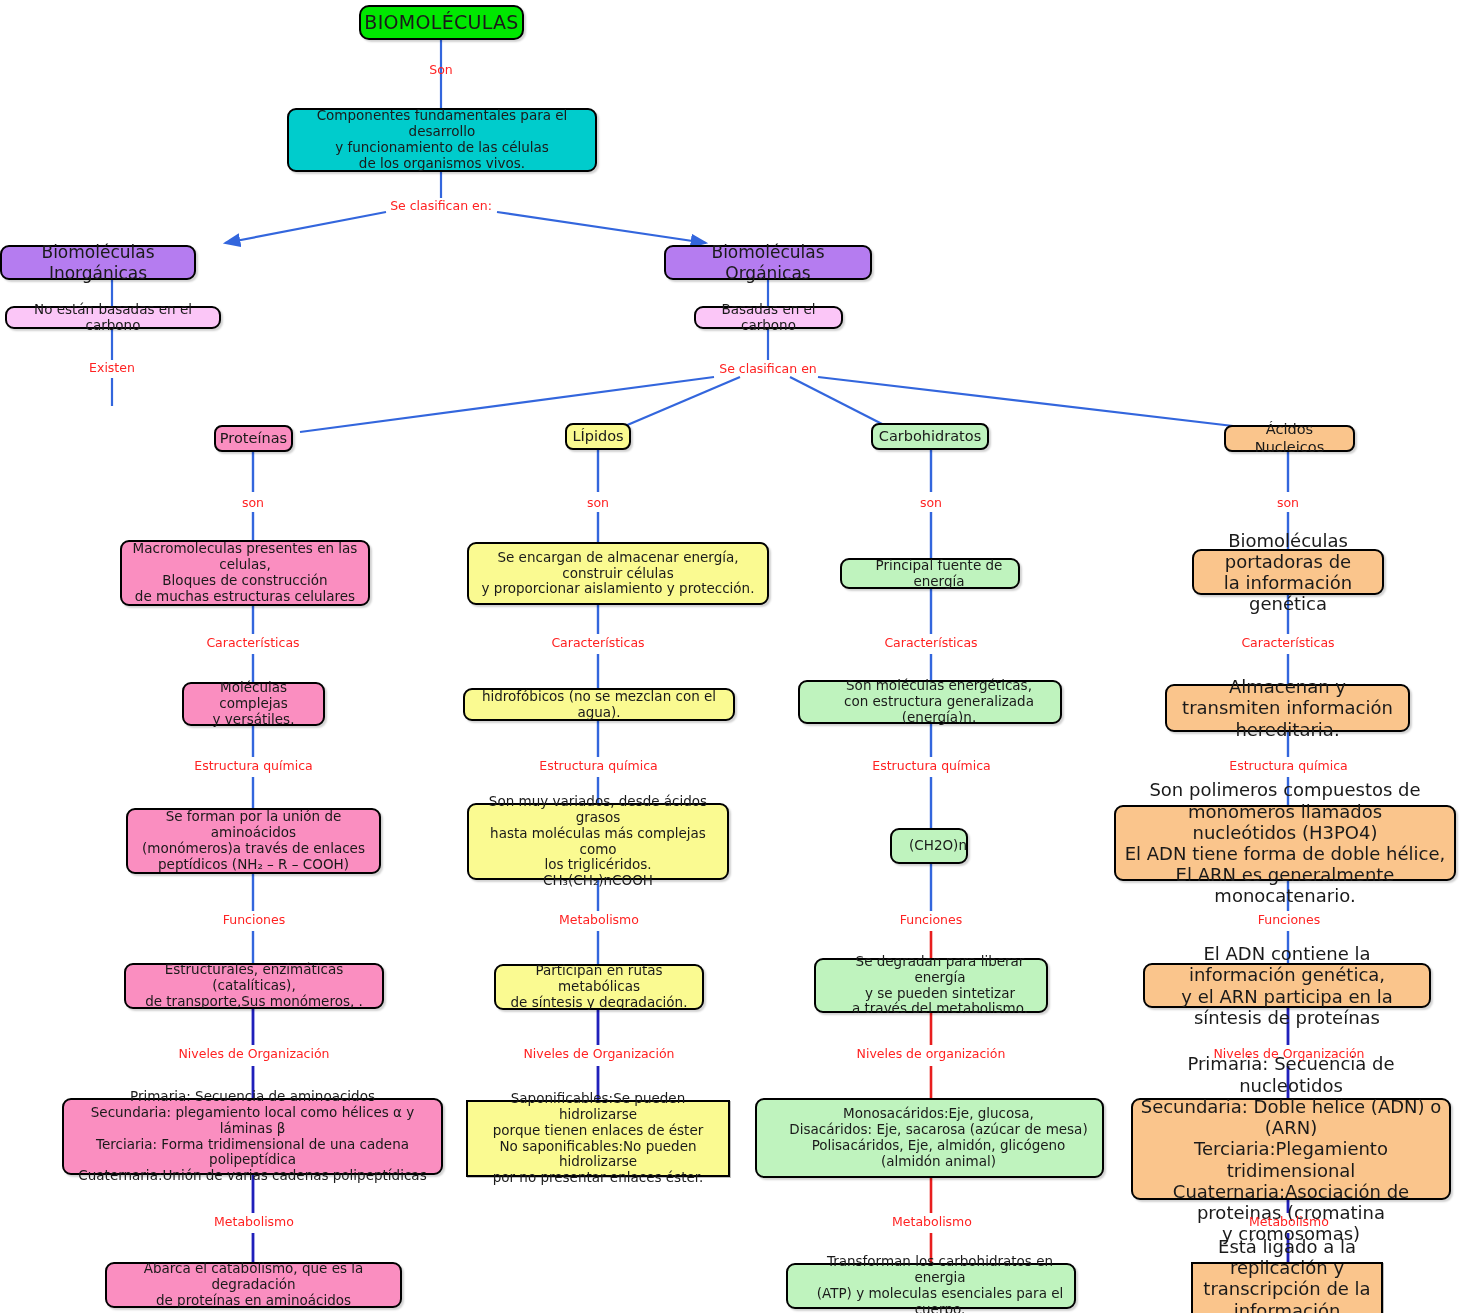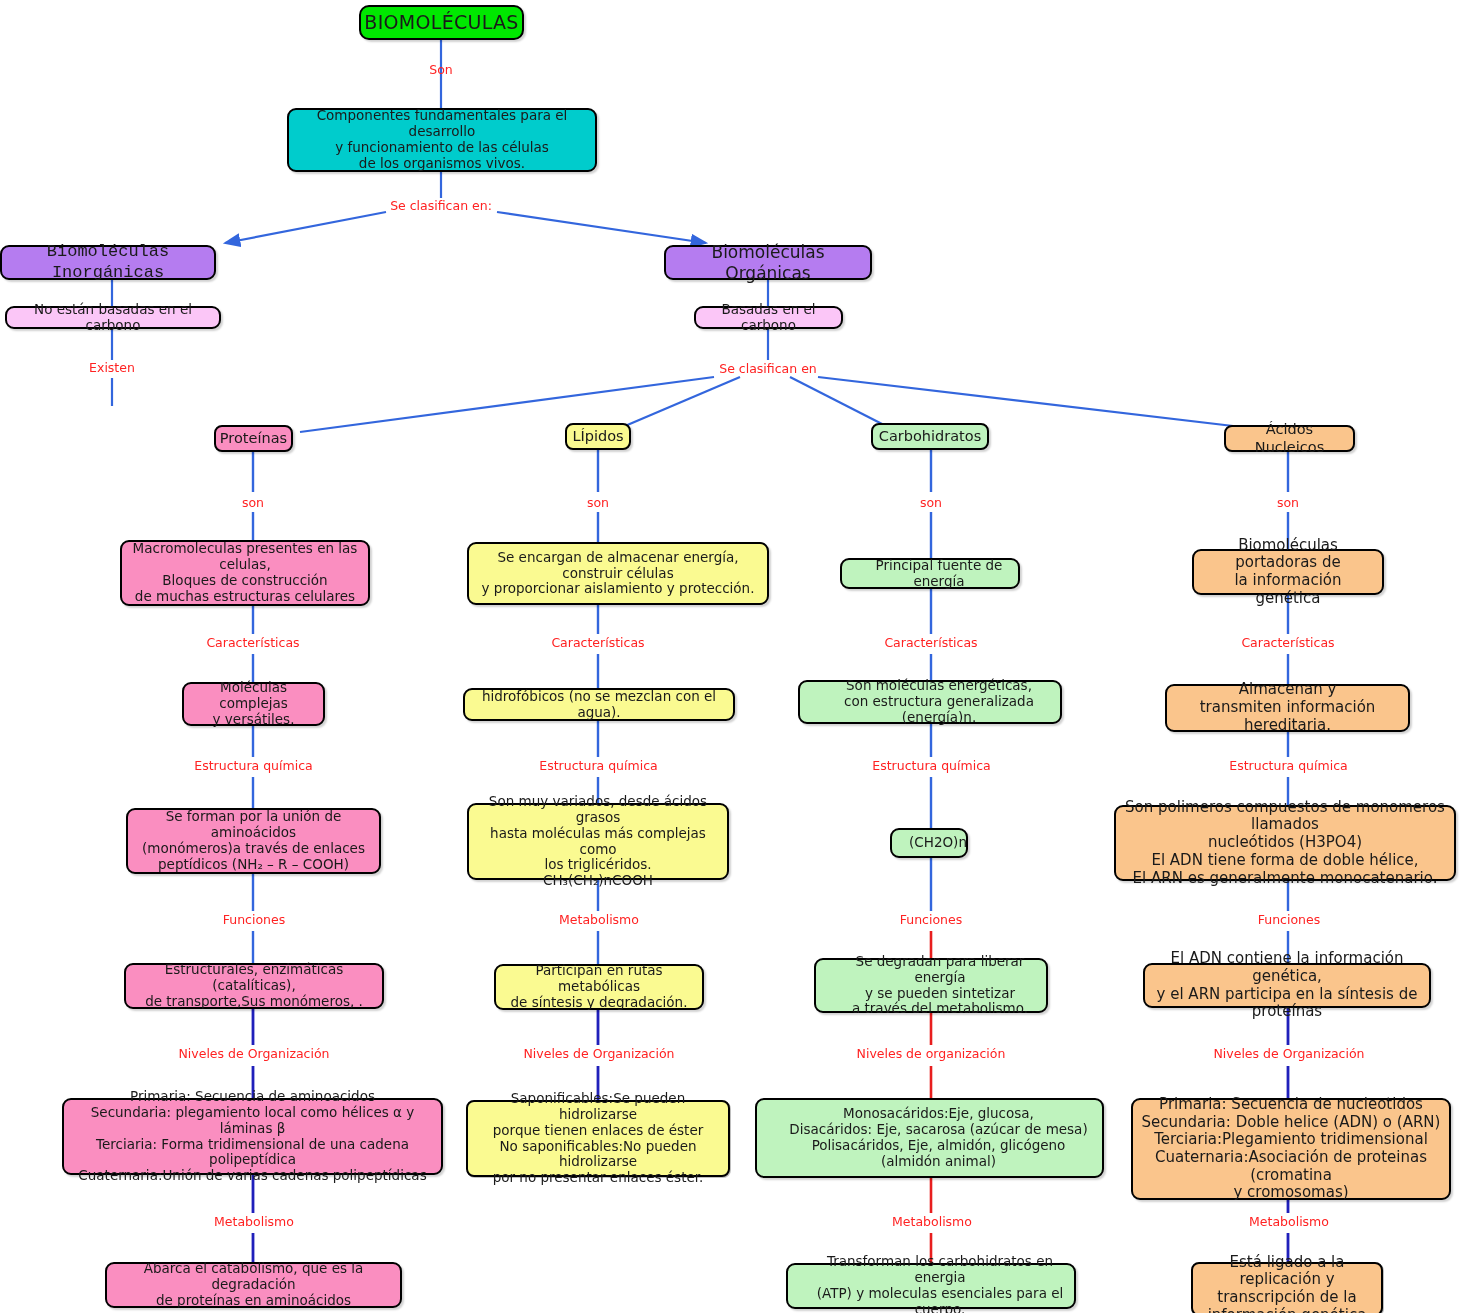--- a/index.html
+++ b/index.html
@@ -29,36 +29,36 @@
     color:#1a1a1a;
     display:flex;
     align-items:center;
     justify-content:center;
     line-height:1.18;
     box-shadow:2px 2px 2px rgba(0,0,0,0.18);
     z-index:3;
     white-space:pre-line;
     padding:2px 6px;
   }
-  .node.sq{border-radius:8px;box-shadow:1px 1px 0 rgba(0,0,0,0.25);}
+  .node.sq{border-radius:0;box-shadow:1px 1px 0 rgba(0,0,0,0.25);}
   .root{
     background:#00E800;
     font-size:19px;
     letter-spacing:.3px;
     border-width:2.5px;
     border-radius:10px;
   }
   .teal{background:#00CCCC;font-size:13.5px;}
   .purple{background:#B57CF0;font-size:17px;}
   .pinklight{background:#FBCCF8;font-size:13.5px;}
   .pinkpale{background:#FBC6F7;font-size:13.5px;}
   .pink{background:#FA8EC0;font-size:13.5px;}
   .yellow{background:#FAFA91;font-size:13.5px;}
   .green{background:#BFF3BE;font-size:13.5px;padding-left:24px;}
-  .orange{background:#FAC58C;font-size:15px;}
+  .orange{background:#FAC58C;font-size:18px;}
   .cat{font-size:14.5px;padding:1px 8px;border-radius:8px;}
   .linklabel{
     position:absolute;
     color:#FF2222;
     font-size:12.5px;
     text-align:center;
     white-space:nowrap;
     z-index:4;
     background:transparent;
   }
@@ -168,21 +168,21 @@
   </div>
   <div class="linklabel" style="left:403px;top:62px;width:76px;">Son</div>
 
   <div class="node teal" style="left:287px;top:108px;width:310px;height:64px;">
     <span>Componentes fundamentales para el desarrollo
 y funcionamiento de las células
 de los organismos vivos.</span>
   </div>
   <div class="linklabel" style="left:381px;top:198px;width:120px;">Se clasifican en:</div>
 
-  <div class="node purple" style="left:0px;top:245px;width:216px;height:35px;font-family:Liberation Mono, monospace;">
+  <div class="node purple" style="left:0px;top:245px;width:196px;height:35px;">
     <span>Biomoléculas Inorgánicas</span>
   </div>
   <div class="node pinkpale" style="left:5px;top:306px;width:216px;height:23px;">
     <span>No están basadas en el carbono</span>
   </div>
   <div class="linklabel" style="left:77px;top:360px;width:70px;">Existen</div>
 
   <div class="node purple" style="left:664px;top:245px;width:208px;height:35px;">
     <span>Biomoléculas Orgánicas</span>
   </div>
@@ -268,21 +268,21 @@
   <div class="linklabel" style="left:906px;top:495px;width:50px;">son</div>
   <div class="node green" style="left:840px;top:558px;width:180px;height:31px;">
     <span>Principal fuente de energía</span>
   </div>
   <div class="linklabel" style="left:866px;top:635px;width:130px;">Características</div>
   <div class="node green" style="left:798px;top:680px;width:264px;height:44px;">
     <span>Son moléculas energéticas,
 con estructura generalizada (energía)n.</span>
   </div>
   <div class="linklabel" style="left:869px;top:758px;width:125px;">Estructura química</div>
-  <div class="node green" style="left:890px;top:828px;width:78px;height:30px;">
+  <div class="node green" style="left:890px;top:828px;width:78px;height:36px;">
     <span>(CH2O)n</span>
   </div>
   <div class="linklabel" style="left:892px;top:912px;width:78px;">Funciones</div>
   <div class="node green" style="left:814px;top:958px;width:234px;height:55px;">
     <span>Se degradan para liberar energía
 y se pueden sintetizar
 a través del metabolismo.</span>
   </div>
   <div class="linklabel" style="left:853px;top:1046px;width:156px;">Niveles de organización</div>
   <div class="node green" style="left:755px;top:1098px;width:349px;height:80px;">

